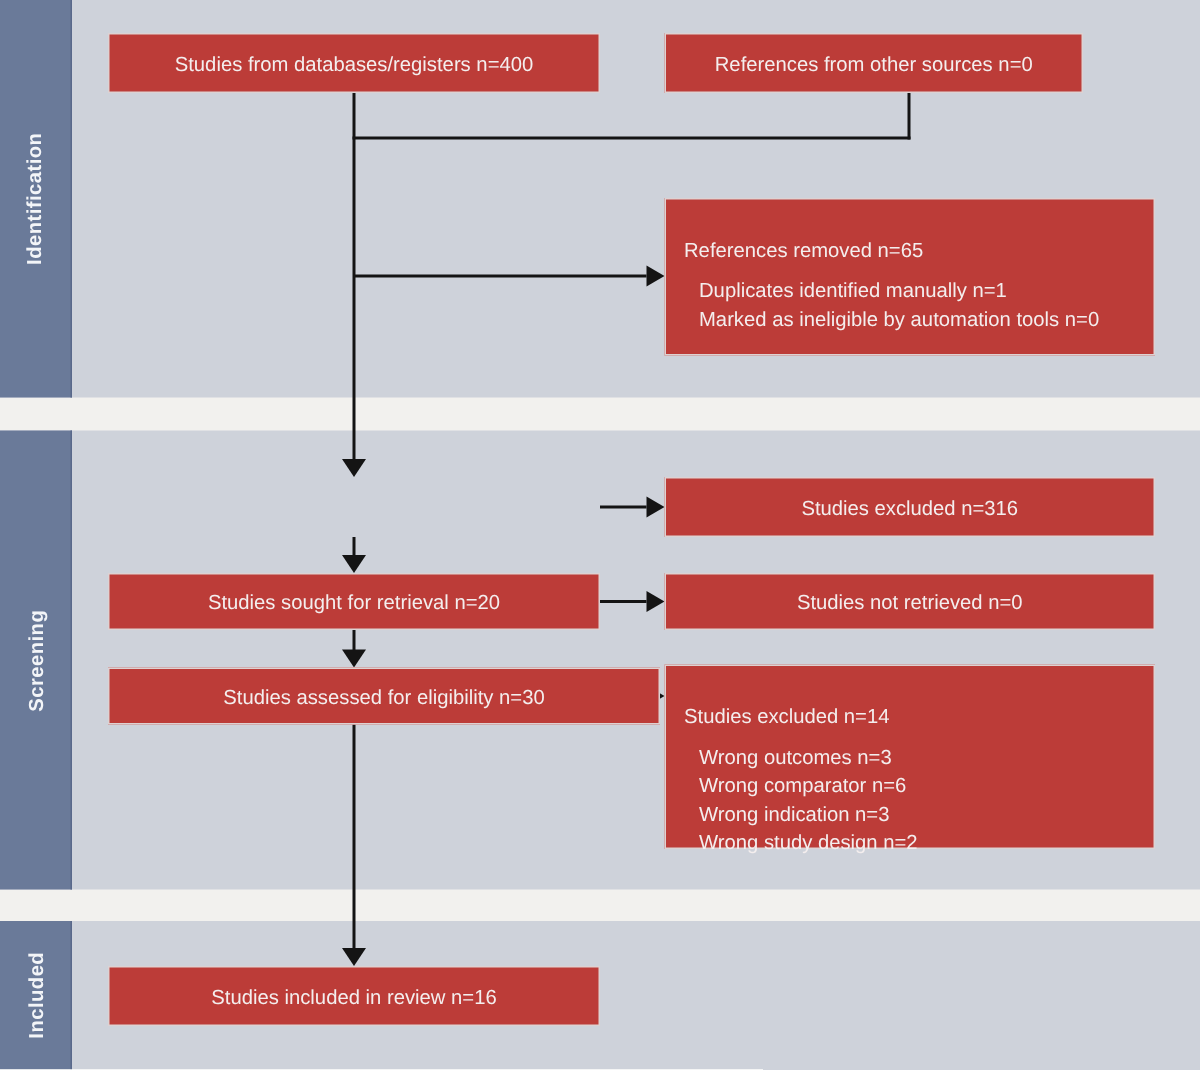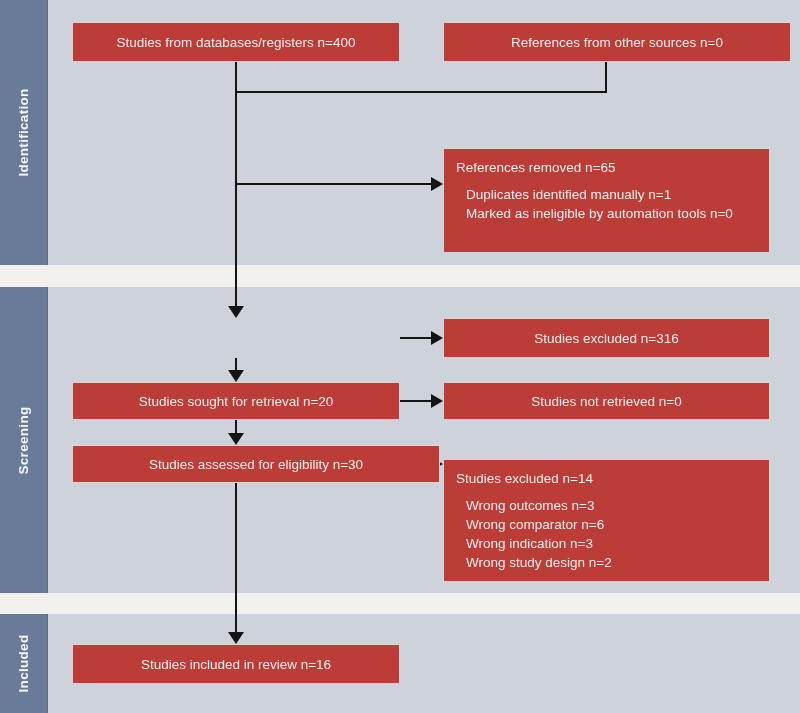--- a/index.html
+++ b/index.html
@@ -51,26 +51,26 @@
     position: absolute;
     background: var(--box-fill);
     border: 1px solid var(--box-border);
     color: var(--box-text);
     font-size: 13.5px;
   }
   .box-single {
     display: flex; align-items: center; justify-content: center;
     text-align: center;
   }
-  .box-multi { padding: 9px 12px; margin-top: 16px; }
+  .box-multi { padding: 24px 12px; }
   .box-multi .box-title { line-height: 19px; }
   .box-items { margin-top: 8px; padding-left: 10px; }
   .box-items div { line-height: 19px; }
   .b1  { left: 72px;  top: 22px;  width: 328px; height: 40px; }
-  .b2  { left: 443px; top: 22px;  width: 348px; height: 40px; }
+  .b2  { left: 443px; top: 22px;  width: 279px; height: 40px; }
   .b3  { left: 443px; top: 132px; width: 327px; height: 105px; }
   .b4  { left: 72px;  top: 318px; width: 328px; height: 40px; }
   .b5  { left: 443px; top: 318px; width: 327px; height: 40px; }
   .b6  { left: 72px;  top: 382px; width: 328px; height: 38px; }
   .b7  { left: 443px; top: 382px; width: 327px; height: 38px; }
   .b8  { left: 72px;  top: 445px; width: 368px; height: 38px; }
   .b9  { left: 443px; top: 443px; width: 327px; height: 123px; }
   .b10 { left: 72px;  top: 644px; width: 328px; height: 40px; }
   
   .line { position: absolute; background: var(--line-color); }

